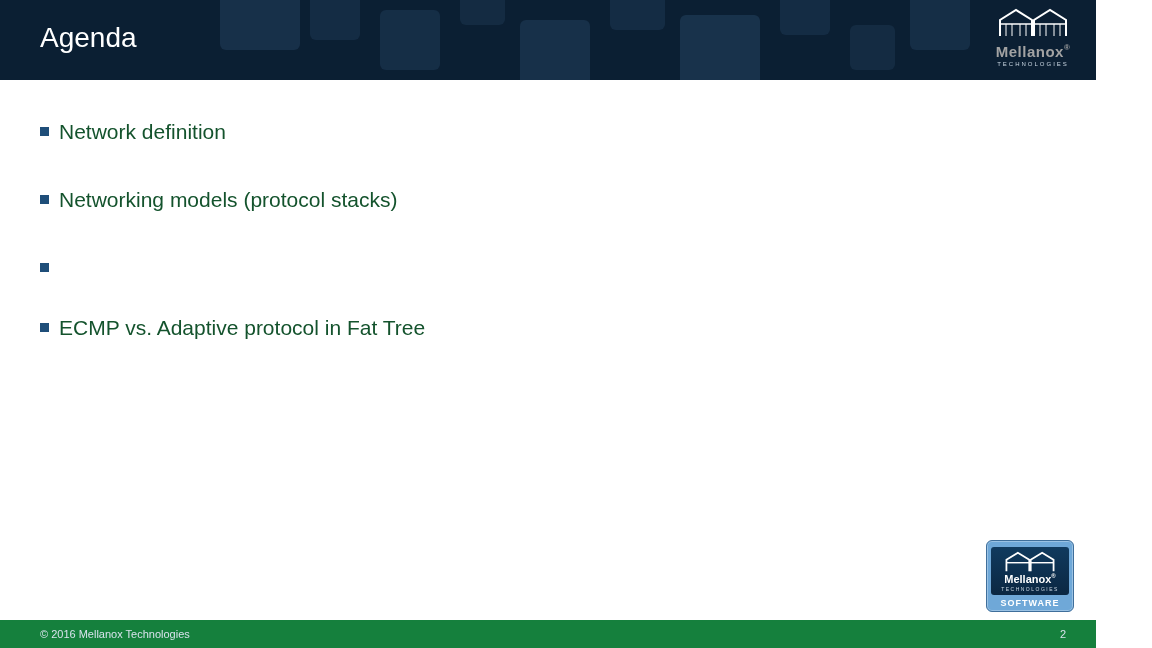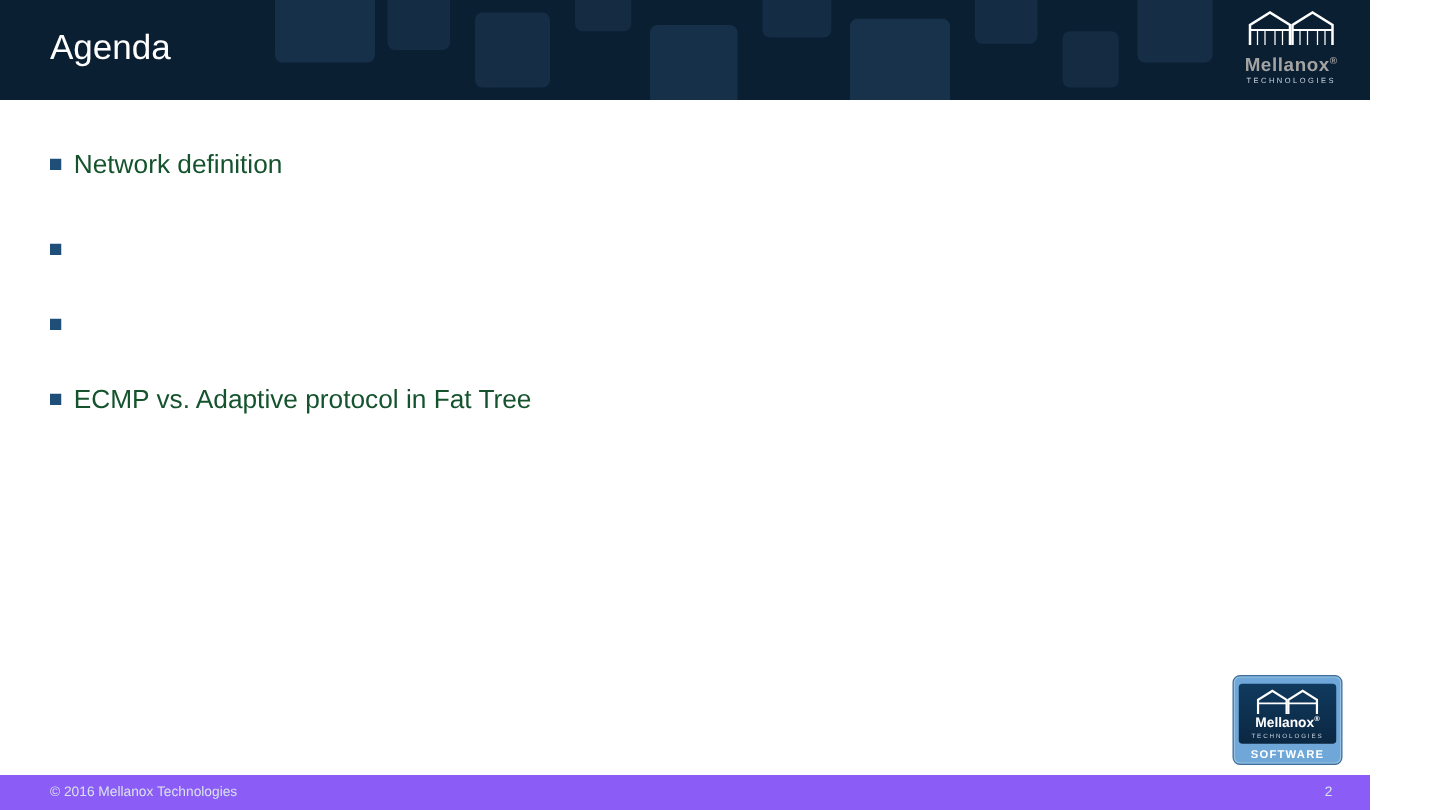--- a/index.html
+++ b/index.html
@@ -81,21 +81,21 @@
   .bullet .txt {
     font-size: 21px;
     color: #14532d;
   }
   .footer {
     position: absolute;
     left: 0;
     bottom: 0;
     width: 100%;
     height: 28px;
-    background: #8b5cf6;
+    background: #15803d;
     color: #d8e2ec;
     font-size: 11px;
     display: flex;
     align-items: center;
   }
   .footer .copy {
     margin-left: 40px;
   }
   .footer .page {
     position: absolute;
@@ -180,20 +180,21 @@
     </div>
   </div>
 
   <div class="content">
     <div class="bullet">
       <div class="sq"></div>
       <div class="txt">Network definition</div>
     </div>
     <div class="bullet">
       <div class="sq"></div>
+      <div class="txt">Networking models (protocol stacks)</div>
     </div>
     <div class="bullet">
       <div class="sq"></div>
     </div>
     <div class="bullet">
       <div class="sq"></div>
       <div class="txt">ECMP vs. Adaptive protocol in Fat Tree</div>
     </div>
   </div>
 

